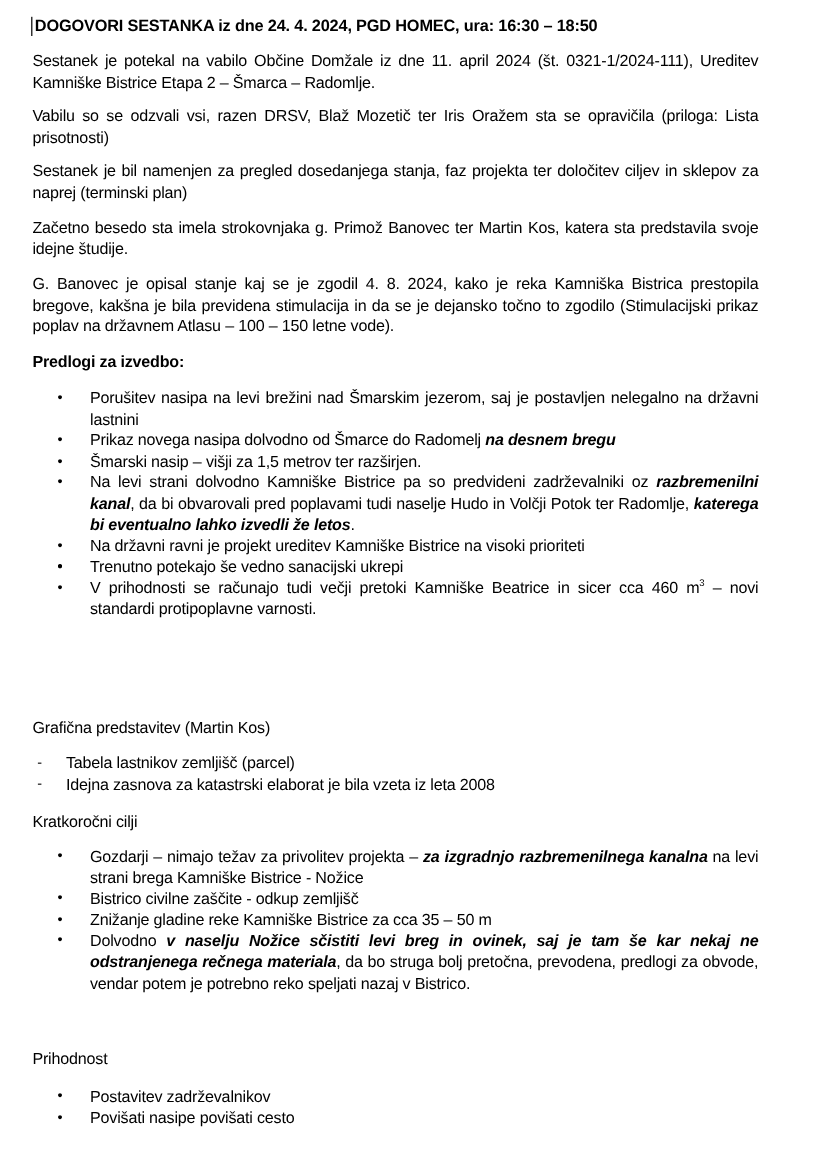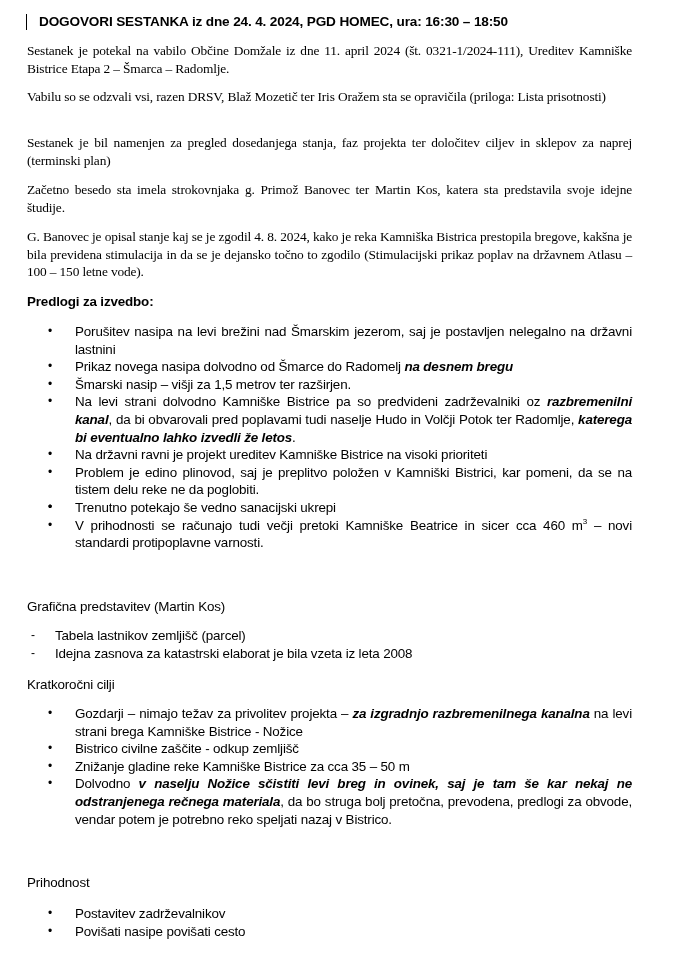--- a/index.html
+++ b/index.html
@@ -2,24 +2,24 @@
 <html><head>
 <meta charset="utf-8">
 <style>
   html, body { margin: 0; padding: 0; background: #ffffff; }
   body {
     width: 688px; height: 968px; overflow: hidden; position: relative;
     font-family: "Liberation Sans", sans-serif; font-size: 13.4px; color: #000;
     letter-spacing: -0.15px;
   }
   .page { position: absolute; left: 27px; top: 0; width: 605px; }
-  .title { position: absolute; top: 14px; left: 12px; font-weight: bold; font-size: 13.6px; white-space: nowrap; }
+  .title { position: absolute; top: 14px; left: 2px; font-weight: bold; font-size: 13.6px; white-space: nowrap; }
   .cursor { position: absolute; left: -1px; top: 14px; width: 1px; height: 16px; background: #000; }
   p.para { position: absolute; left: 0; margin: 0; width: 605px; line-height: 17.6px; text-align: justify; }
-  p.para.last-left { text-align-last: left; font-family: Liberation Serif, serif; }
+  p.para.last-left { text-align-last: left; }
   .section { position: absolute; left: 0; margin: 0; line-height: 17.6px; white-space: nowrap; }
   .section.bi { font-weight: bold; }
   ul.blist { position: absolute; left: 0; margin: 0; padding: 0; list-style: none; width: 605px; }
   ul.blist li { position: relative; padding-left: 48px; line-height: 17.6px; text-align: justify; text-align-last: left; }
   ul.blist li .bul { position: absolute; left: 21px; top: 0; font-size: 12px; }
   ul.dlist li { padding-left: 28px; }
   ul.dlist li .bul { left: 4px; }
   b.bi { font-weight: bold; font-style: italic; }
   sup { font-size: 8px; vertical-align: 6px; line-height: 0; }
 </style>
@@ -37,21 +37,21 @@
   <p class="para last-left" style="top:228px">G. Banovec je opisal stanje kaj se je zgodil 4. 8. 2024, kako je reka Kamniška Bistrica prestopila bregove, kakšna je bila previdena stimulacija in da se je dejansko točno to zgodilo (Stimulacijski prikaz poplav na državnem Atlasu – 100 – 150 letne vode).</p>
 
   <div class="section bi" style="top:293px">Predlogi za izvedbo:</div>
 
   <ul class="blist" style="top:323px">
     <li><span class="bul">•</span><span>Porušitev nasipa na levi brežini nad Šmarskim jezerom, saj je postavljen nelegalno na državni lastnini</span></li>
     <li><span class="bul">•</span><span>Prikaz novega nasipa dolvodno od Šmarce do Radomelj </span><b class="bi">na desnem bregu</b></li>
     <li><span class="bul">•</span><span>Šmarski nasip – višji za 1,5 metrov  ter razširjen.</span></li>
     <li><span class="bul">•</span><span>Na levi strani dolvodno Kamniške Bistrice pa so predvideni zadrževalniki oz </span><b class="bi">razbremenilni kanal</b><span>, da bi obvarovali pred poplavami tudi naselje Hudo in Volčji Potok ter Radomlje, </span><b class="bi">katerega bi eventualno lahko izvedli že letos</b><span>.</span></li>
     <li><span class="bul">•</span><span>Na državni ravni je projekt ureditev Kamniške Bistrice na visoki prioriteti</span></li>
-    <li><span class="bul">•</span><span>Problem je edino plinovod, saj je preplitvo položen v Kamniški Bistrici, kar pomeni, da se na tistem delu reke ne da poglobiti.</span></li>
+    <li><span class="bul">•</span></li>
     <li><span class="bul">•</span></li>
     <li><span class="bul">•</span><span>Trenutno potekajo še vedno sanacijski ukrepi</span></li>
     <li><span class="bul">•</span><span>V prihodnosti se računajo tudi večji pretoki Kamniške Beatrice in sicer cca 460 m</span><sup>3</sup><span> – novi standardi protipoplavne varnosti.</span></li>
   </ul>
 
   <div class="section" style="top:598px">Grafična predstavitev (Martin Kos)</div>
   <ul class="blist dlist" style="top:627px">
     <li><span class="bul">-</span><span>Tabela lastnikov zemljišč (parcel)</span></li>
     <li><span class="bul">-</span><span>Idejna zasnova za katastrski elaborat je bila vzeta iz leta 2008</span></li>
   </ul>

